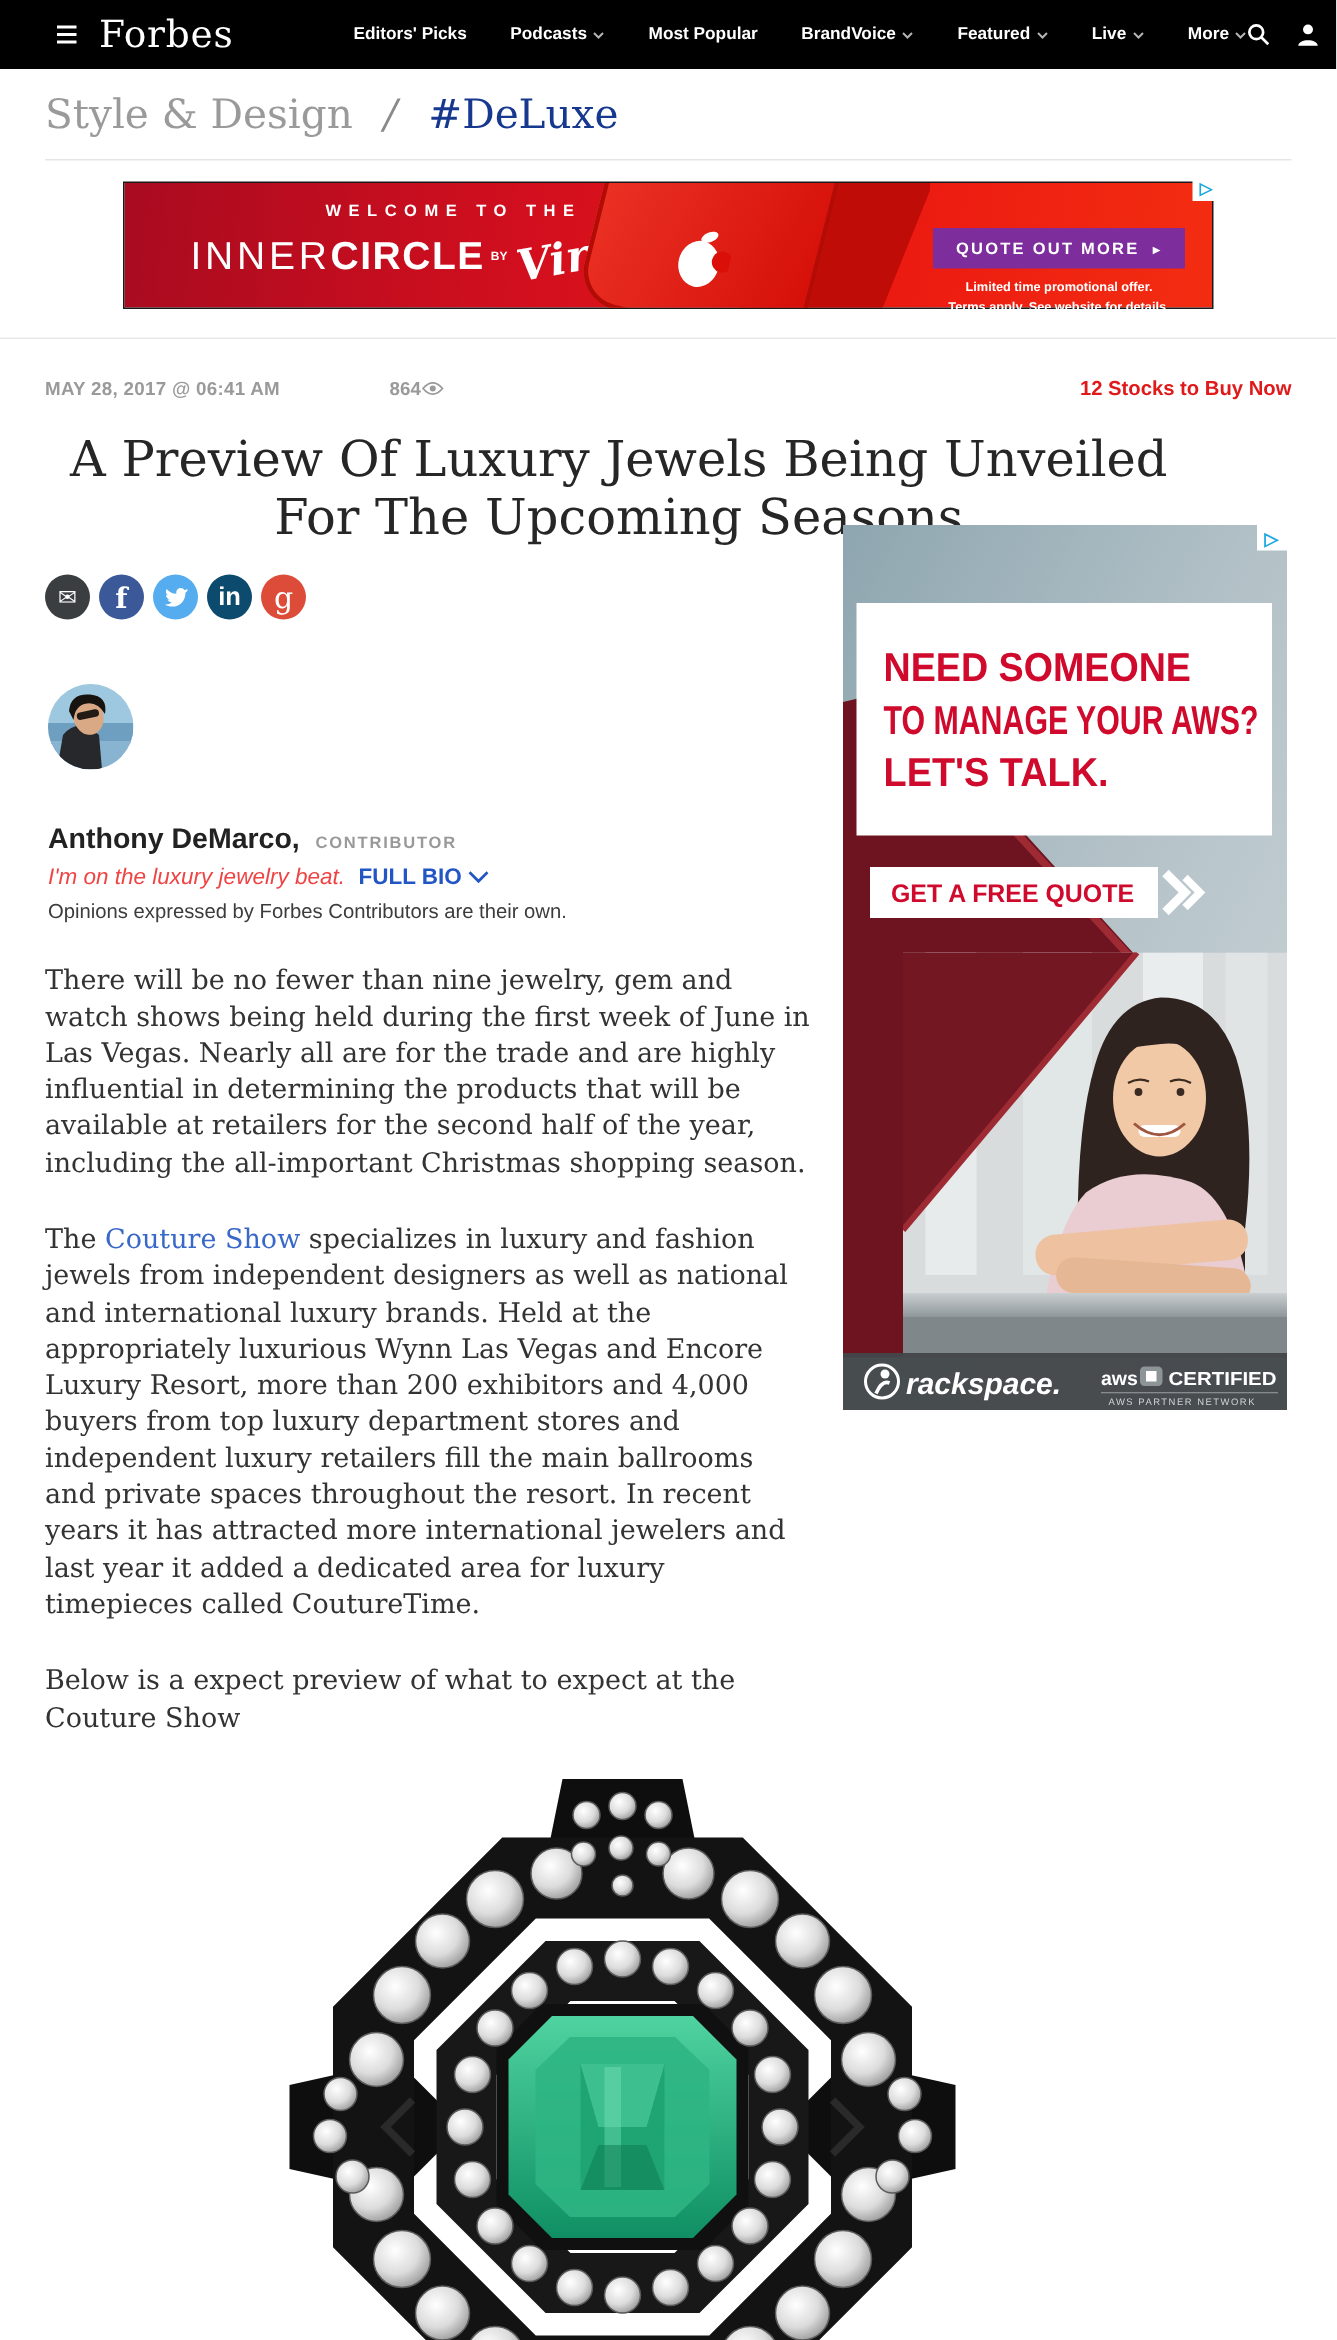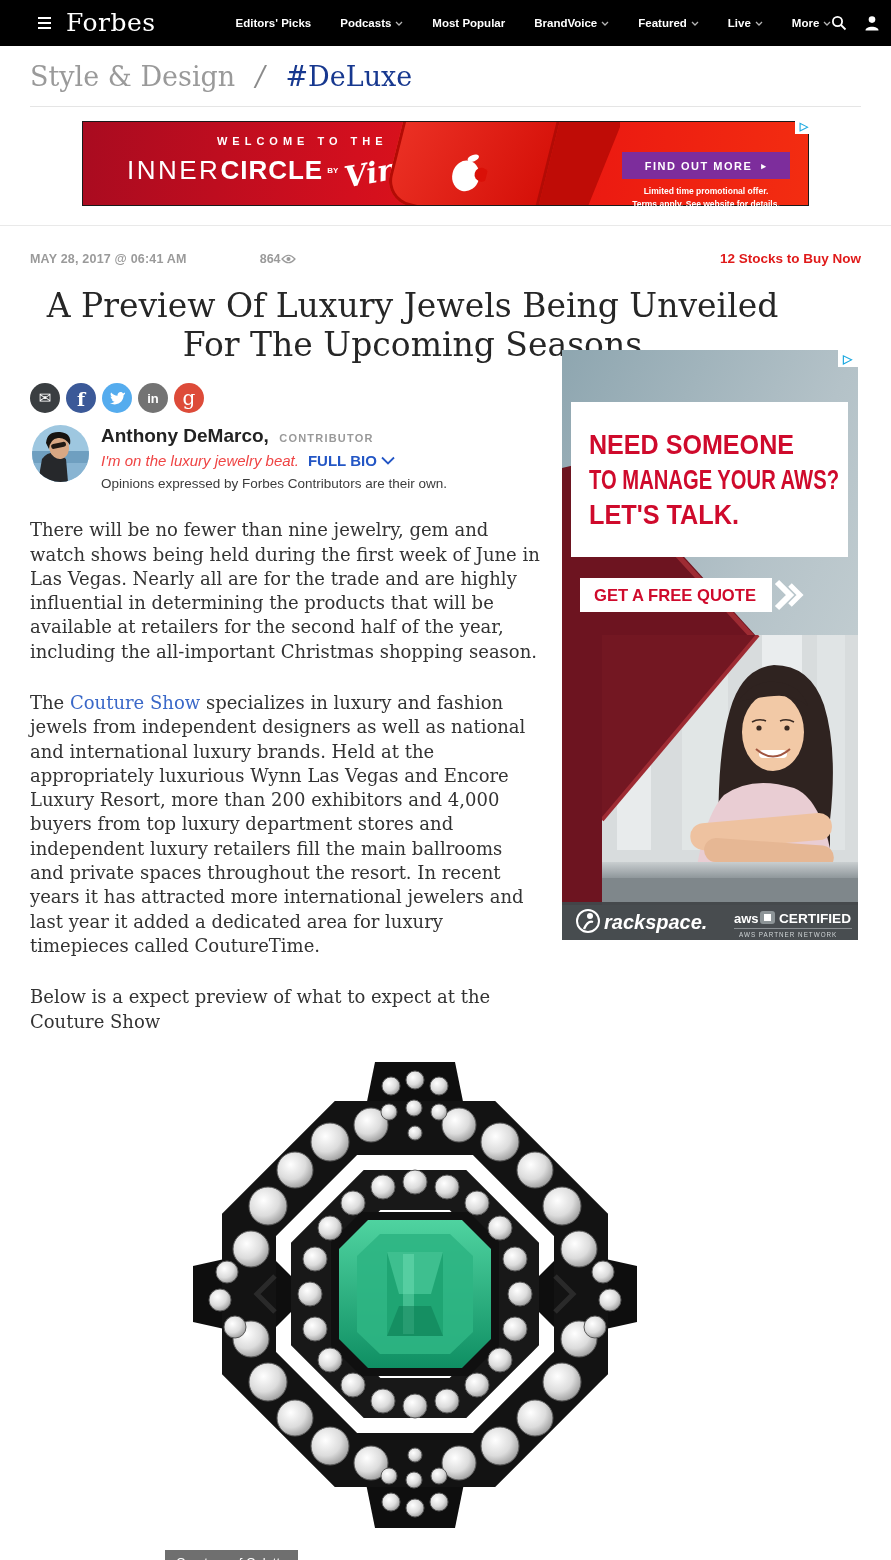--- a/index.html
+++ b/index.html
@@ -63,24 +63,24 @@
 
   
   .title{margin:21px 30px 0 30px;font-family:"DejaVu Serif",serif;font-size:33px;line-height:1.17;
          color:#262626;font-weight:400;width:765px;text-align:center;}
   .share{display:flex;gap:6px;margin:19px 0 0 30px;}
   .sicon{width:30px;height:30px;border-radius:50%;display:flex;align-items:center;justify-content:center;
          color:#fff;cursor:pointer;flex:none;}
   .si-email{background:#3a3e41;font-size:15px;}
   .si-fb{background:#3b5998;font-family:"DejaVu Serif",serif;font-weight:bold;font-size:19px;padding-top:2px;box-sizing:border-box;}
   .si-tw{background:#55acee;}
-  .si-li{background:#737373;font-weight:bold;font-size:13px;}
+  .si-li{background:#0c4a6e;font-weight:bold;font-size:17px;}
   .si-gp{background:#dd4b39;font-family:"DejaVu Serif",serif;font-size:20px;}
 
-  .author{display:flex;margin:12px 0 0 32px;gap:12px;width:530px;}
+  .author{display:flex;margin:43px 0 0 32px;gap:36px;width:530px;flex-direction:column;}
   .avatar{width:57px;height:57px;border-radius:50%;overflow:hidden;flex:none;}
   .a-name{font-size:19px;font-weight:bold;color:#222;}
   .a-role{font-size:11px;color:#999;letter-spacing:1.2px;font-weight:bold;margin-left:6px;}
   .a-bio-row{margin-top:5px;display:flex;align-items:center;gap:9px;}
   .a-bio{font-size:15px;color:#ef4444;font-style:italic;}
   .a-full{color:#2356c5;font-weight:bold;font-size:15px;display:flex;align-items:center;gap:4px;cursor:pointer;}
   .a-disc{margin-top:7px;font-size:13.5px;color:#3c3c3c;}
 
   .para{width:510px;margin:27px 0 0 30px;font-family:"DejaVu Serif",serif;font-size:18px;
         line-height:1.35;color:#333;}
@@ -175,21 +175,21 @@
 
         <svg class="apple" width="38" height="46" viewBox="0 0 38 46">
           <ellipse cx="18" cy="27" rx="13.5" ry="15.5" fill="#ffffff"></ellipse>
           <circle cx="33" cy="22" r="7" fill="#da1008"></circle>
           <ellipse cx="21" cy="8" rx="6" ry="3.2" fill="#ffffff" transform="rotate(-35 21 8)"></ellipse>
         </svg>
       </div>
     </div>
     <div class="b-right">
       <div class="b-btn">
-        <span>FIND OUT MORE</span>
+        <span>QUOTE OUT MORE</span>
         <span class="b-arrow">▸</span>
       </div>
       <div class="b-disc">
         <div>Limited time promotional offer.</div>
         <div>Terms apply. See website for details.</div>
       </div>
     </div>
     <div class="adchoices">▷</div>
   </div>
 

